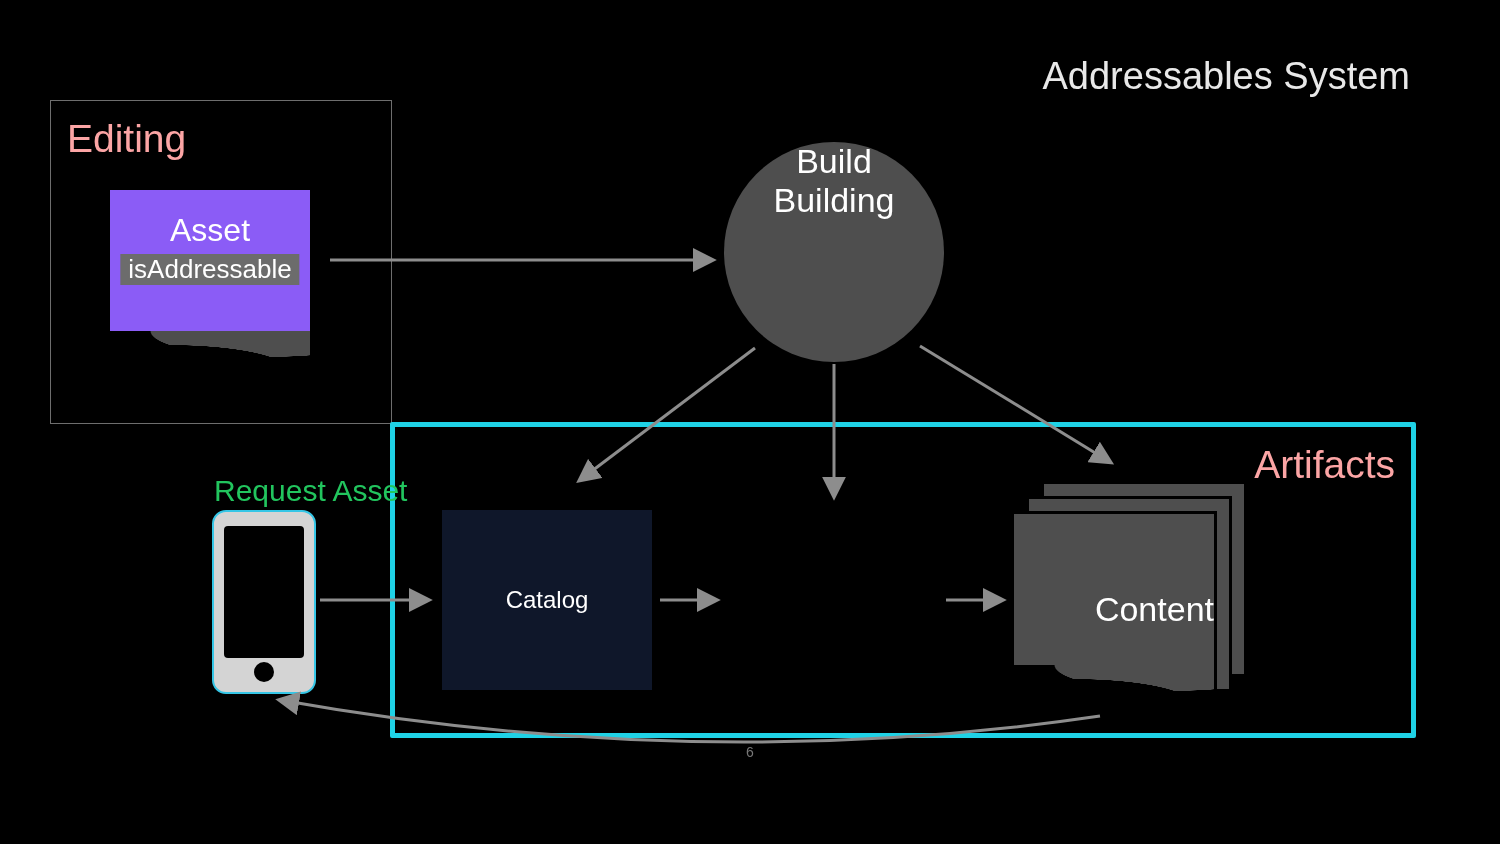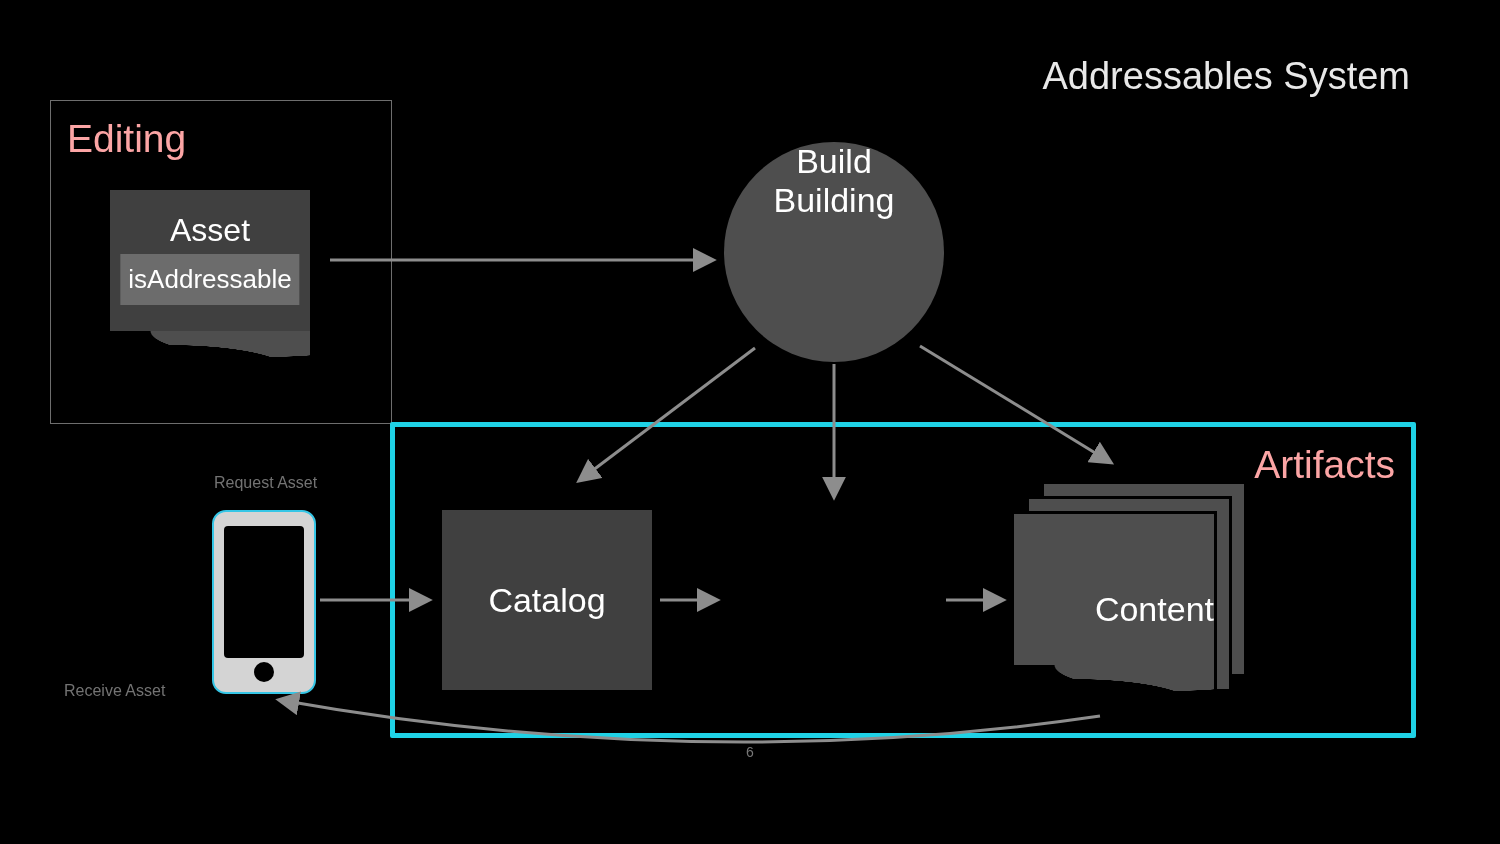--- a/index.html
+++ b/index.html
@@ -1,36 +1,36 @@
 <!DOCTYPE html>
 <html><head>
 <meta charset="utf-8">
 <style>
 html,body{margin:0;padding:0;background:#000;width:1500px;height:844px;font-family:Arial,Helvetica,sans-serif;color:#d8d8d8;overflow:hidden}
 .stage{position:relative;width:1500px;height:844px}
 .title{position:absolute;right:90px;top:55px;font-size:38px;color:#e8e8e8;font-weight:400}
 .panel{position:absolute;border:1px solid #6e6e6e}
 .panel.dashed{border-style:dashed}
 .panel-lbl{position:absolute;font-size:39px;color:#fca5a5}
-.doc{position:absolute;width:200px;height:180px;background:#404040}
+.doc{position:absolute;width:200px;height:180px;background:#8b5cf6}
 .doc:after{content:"";position:absolute;left:0;bottom:-1px;width:200px;height:40px;background:radial-gradient(ellipse 120px 26px at 60px 40px,#000 99%,transparent 100%),radial-gradient(ellipse 120px 26px at 160px 0,#4e4e4e 99%,transparent 100%);background-color:#000}
 .doc-title{position:absolute;width:100%;text-align:center;top:22px;font-size:32px;color:#fff}
-.doc-tag{position:absolute;top:64px;left:50%;transform:translateX(-50%);background:#6c6c6c;color:#fff;font-size:26px;padding:10px 8px}
+.doc-tag{position:absolute;top:64px;left:50%;transform:translateX(-50%);background:#6c6c6c;color:#fff;font-size:26px;padding:0 8px}
 .circle{position:absolute;width:220px;height:220px;border-radius:50%;background:#4e4e4e;display:flex;flex-direction:column;align-items:center;font-size:34px;color:#fff;line-height:1.15}
-.box{position:absolute;width:210px;height:180px;background:#404040;display:flex;align-items:center;justify-content:center;font-size:34px;color:#fff}
+.box{position:absolute;width:210px;height:180px;background:#0f172a;display:flex;align-items:center;justify-content:center;font-size:24px;color:#fff}
 .content-stack{position:absolute}
 .cs{position:absolute;width:200px;height:190px;background:#4e4e4e}
 .cs.b{left:30px;top:0}
 .cs.m{left:15px;top:15px;outline:3px solid #000}
 .cs.f{left:0;top:30px;outline:3px solid #000;display:flex;align-items:center;justify-content:flex-end;color:#fff;font-size:34px}
 .cs.f:after{content:"";position:absolute;left:0;bottom:-1px;width:200px;height:40px;background:radial-gradient(ellipse 120px 26px at 60px 40px,#000 99%,transparent 100%),radial-gradient(ellipse 120px 26px at 160px 0,#4e4e4e 99%,transparent 100%);background-color:#000}
 .phone{position:absolute;width:100px;height:180px;border-radius:14px;background:#d4d4d4;border:2px solid #35c6e6}
 .phone .scr{position:absolute;left:10px;right:10px;top:14px;bottom:34px;background:#000;border-radius:4px}
 .phone .btn{position:absolute;left:50%;bottom:10px;transform:translateX(-50%);width:20px;height:20px;border-radius:50%;background:#000}
-.note{position:absolute;font-size:16px;color:#737373}
+.note{position:absolute;font-size:30px;color:#22c55e}
 svg.overlay{position:absolute;left:0;top:0;width:1500px;height:844px;pointer-events:none}
 .hl{position:absolute;border:5px solid #1fd2e6;border-radius:2px}
 .pnum{position:absolute;left:50%;bottom:84px;transform:translateX(-50%);font-size:14px;color:#777}
 </style>
 </head>
 <body>
 
 <div class="stage">
 
 <div class="title">Addressables System</div>
@@ -62,21 +62,20 @@
   <div class="cs f">
         <span>Content</span>
       </div>
 </div>
 
 <div class="note" style="left:214px;top:474px">Request Asset</div>
 <div class="phone" style="left:212px;top:510px">
       <div class="scr"></div>
       <div class="btn"></div>
     </div>
-<div class="note" style="left:64px;top:682px">Receive Asset</div>
 
 <svg class="overlay">
   <defs>
     <marker id="ah" viewBox="0 0 10 10" refX="8" refY="5" markerWidth="8" markerHeight="8" orient="auto-start-reverse">
       <path d="M0 0 L10 5 L0 10 z" fill="#8d8d8d"></path>
     </marker>
   </defs>
   <g stroke="#8d8d8d" stroke-width="3" fill="none" marker-end="url(#ah)">
     <line x1="330" y1="260" x2="712" y2="260"></line>
     <line x1="755" y1="348" x2="580" y2="480"></line>

